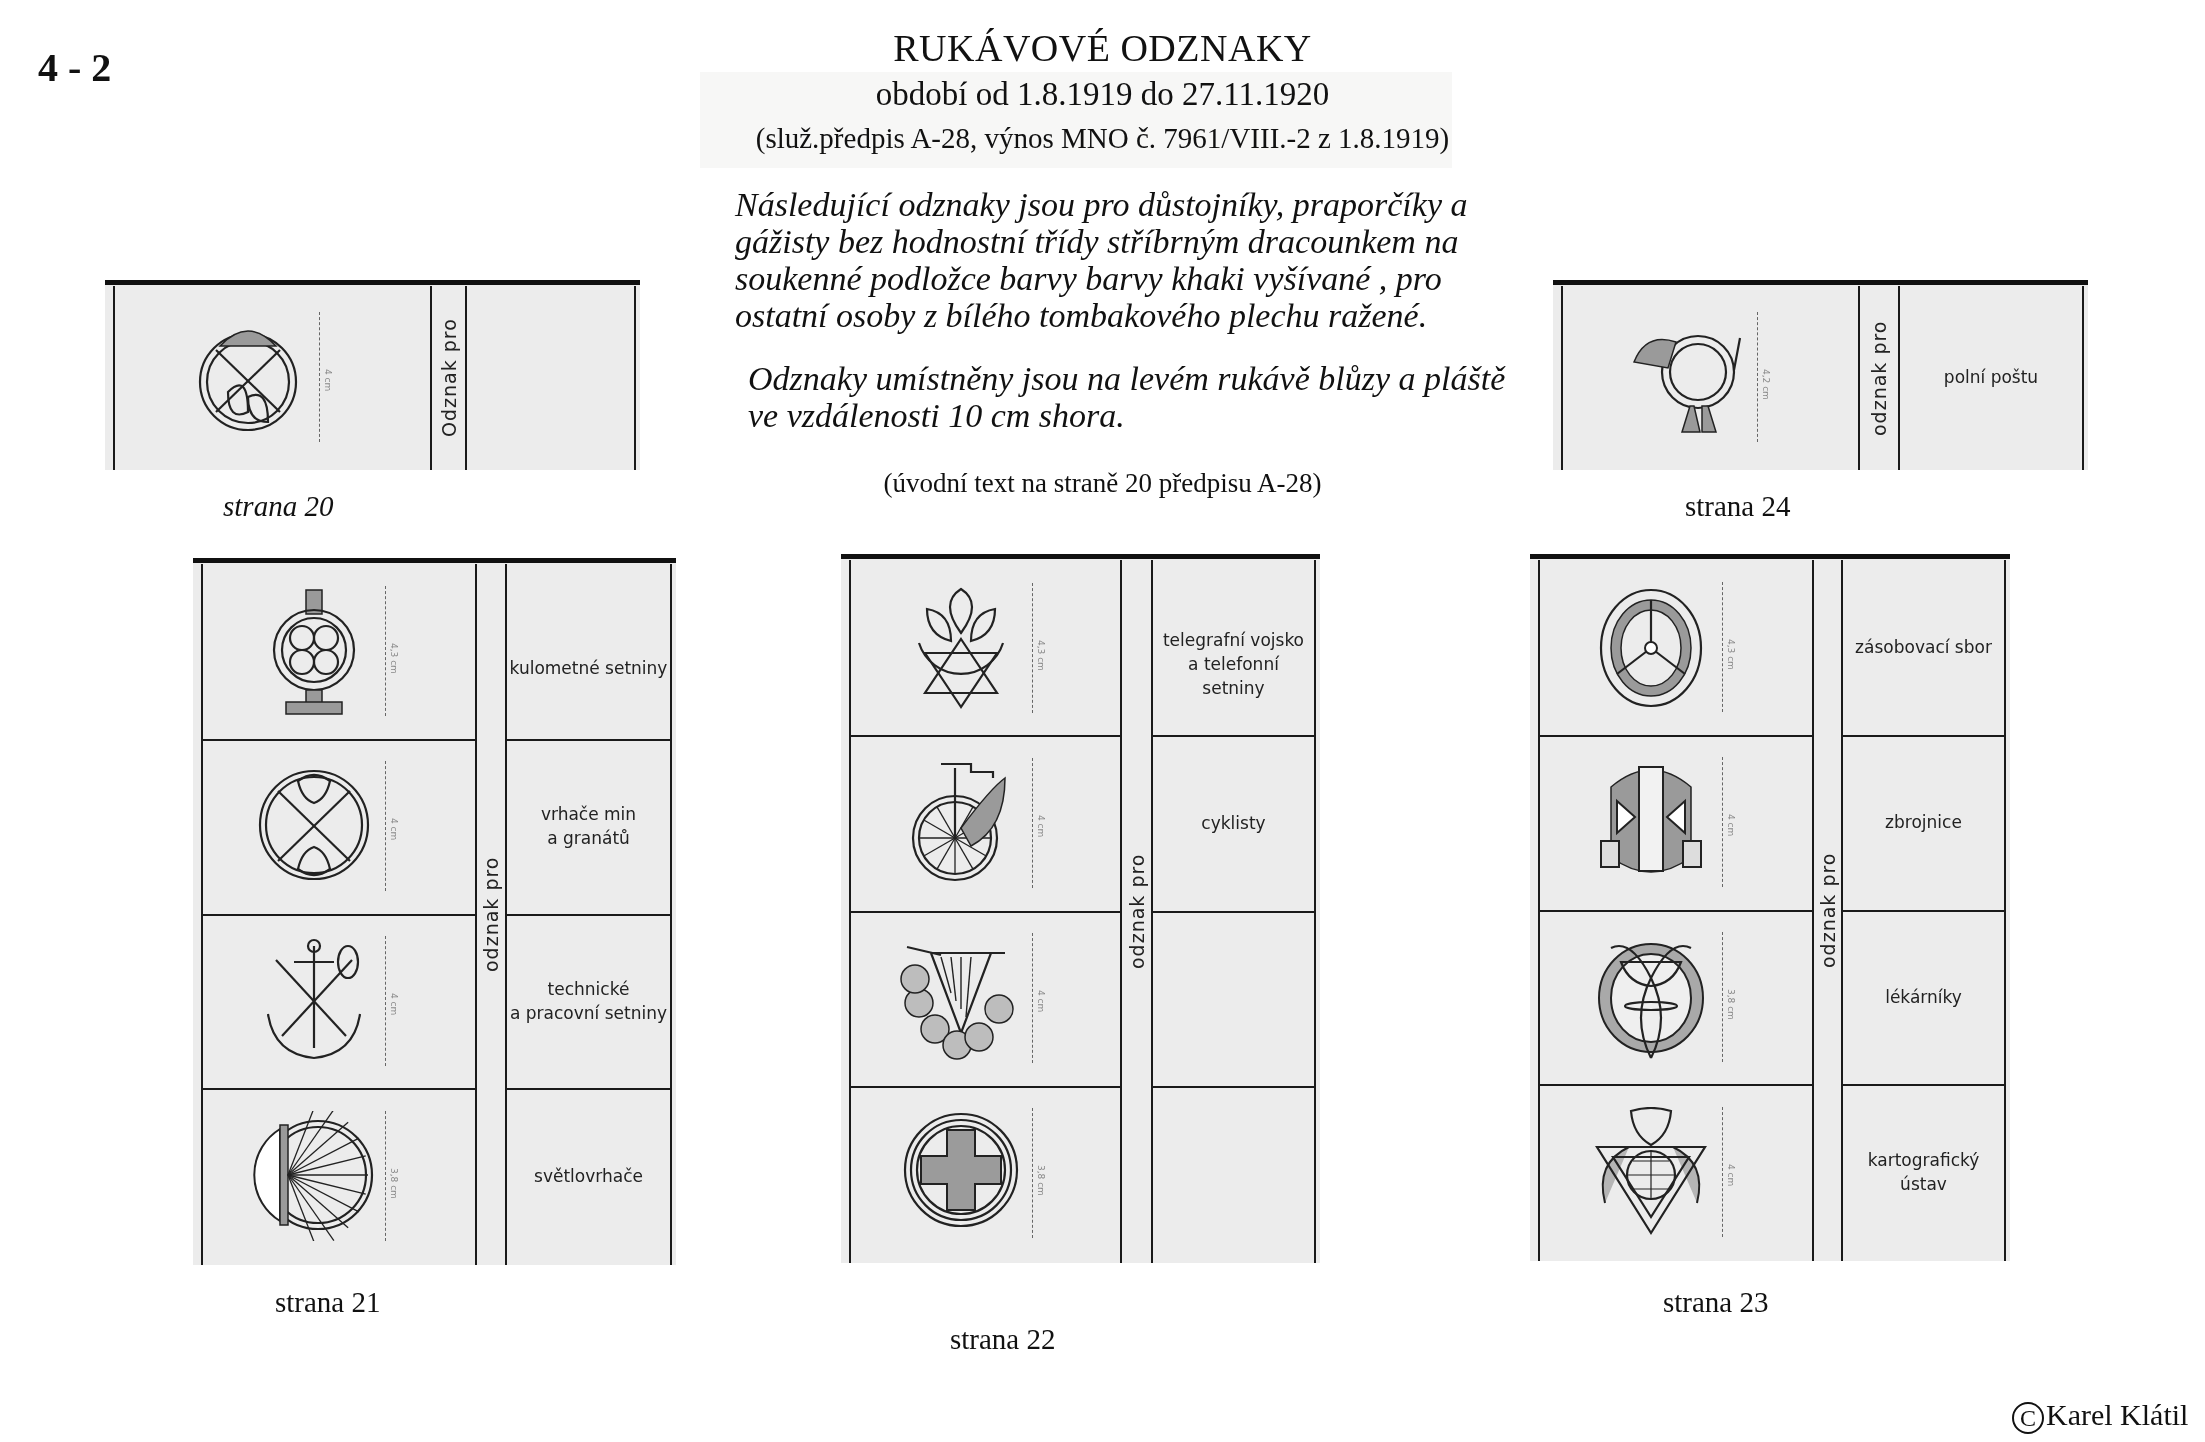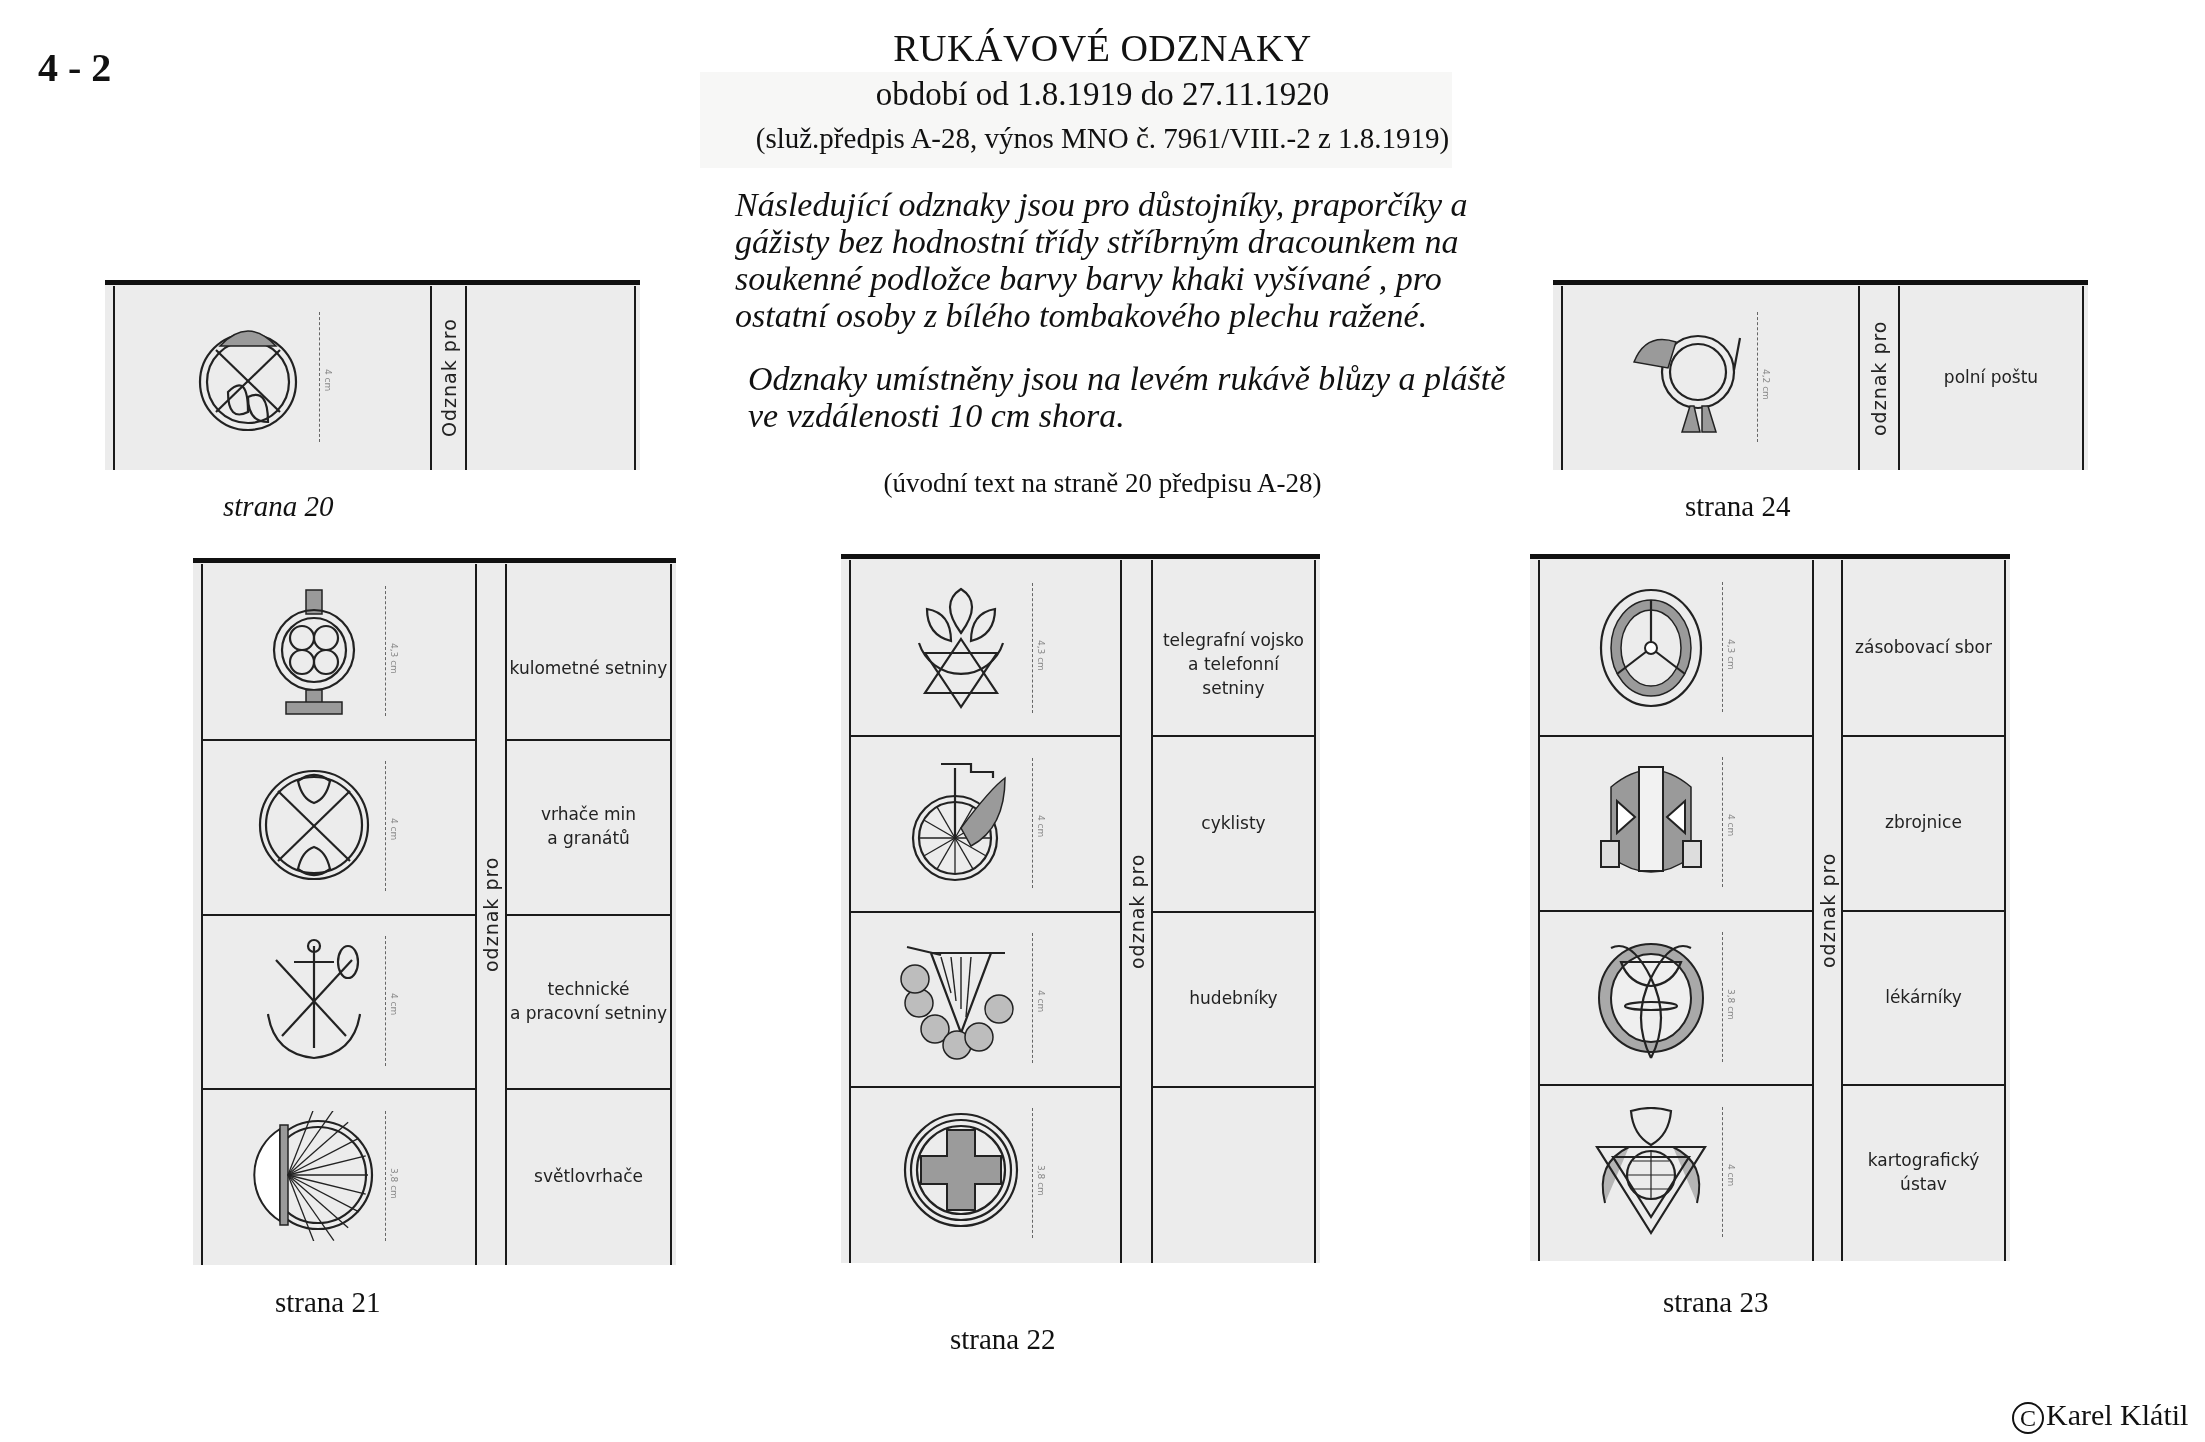--- a/index.html
+++ b/index.html
@@ -239,23 +239,20 @@
           <line x1="6" y1="14" x2="40" y2="22" stroke="#222" stroke-width="2.2" fill="none"></line>
           <circle cx="18" cy="70" r="14" fill="#bdbdbd" stroke="#222" stroke-width="1.5"></circle>
           <circle cx="34" cy="96" r="14" fill="#bdbdbd" stroke="#222" stroke-width="1.5"></circle>
           <circle cx="56" cy="112" r="14" fill="#bdbdbd" stroke="#222" stroke-width="1.5"></circle>
           <circle cx="78" cy="104" r="14" fill="#bdbdbd" stroke="#222" stroke-width="1.5"></circle>
           <circle cx="98" cy="76" r="14" fill="#bdbdbd" stroke="#222" stroke-width="1.5"></circle>
           <circle cx="14" cy="46" r="14" fill="#bdbdbd" stroke="#222" stroke-width="1.5"></circle>
         </svg></div>
       <div style="position: absolute; left: 190.5px; top: 379.125px; height: 130px; border-right: 1.5px dashed rgb(102, 102, 102); width: 0px;"></div>
       <div class="tick" style="left: 194.5px; top: 436.125px; font-size: 9px; writing-mode: vertical-rl;">4 cm</div>
-      <div class="cell-text" style="left: 314px; width: 157px; top: 356.5px; height: 175.25px;">
-        <div style="white-space: pre-line;">hudebníky</div>
-      </div>
       <div class="badge" style="left: 54.5px; top: 554.375px; width: 130px; height: 130px;"><svg width="130" height="130" viewBox="0 0 120 130">
           <circle cx="60" cy="62" r="56" stroke="#222" stroke-width="2.2" fill="none"></circle>
           <circle cx="60" cy="62" r="50" stroke="#222" stroke-width="2.2" fill="none"></circle>
           <circle cx="60" cy="62" r="44" stroke="#222" stroke-width="2.2" fill="none"></circle>
           <path d="M46 22 h28 v26 h26 v28 h-26 v26 h-28 v-26 h-26 v-28 h26 z" fill="#9b9b9b" stroke="#222" stroke-width="2"></path>
         </svg></div>
       <div style="position: absolute; left: 190.5px; top: 554.375px; height: 130px; border-right: 1.5px dashed rgb(102, 102, 102); width: 0px;"></div>
       <div class="tick" style="left: 194.5px; top: 611.375px; font-size: 9px; writing-mode: vertical-rl;">3,8 cm</div>
     </div>
     <div class="abs panel" style="left: 1530px; top: 554px; width: 480px; height: 707px;">

